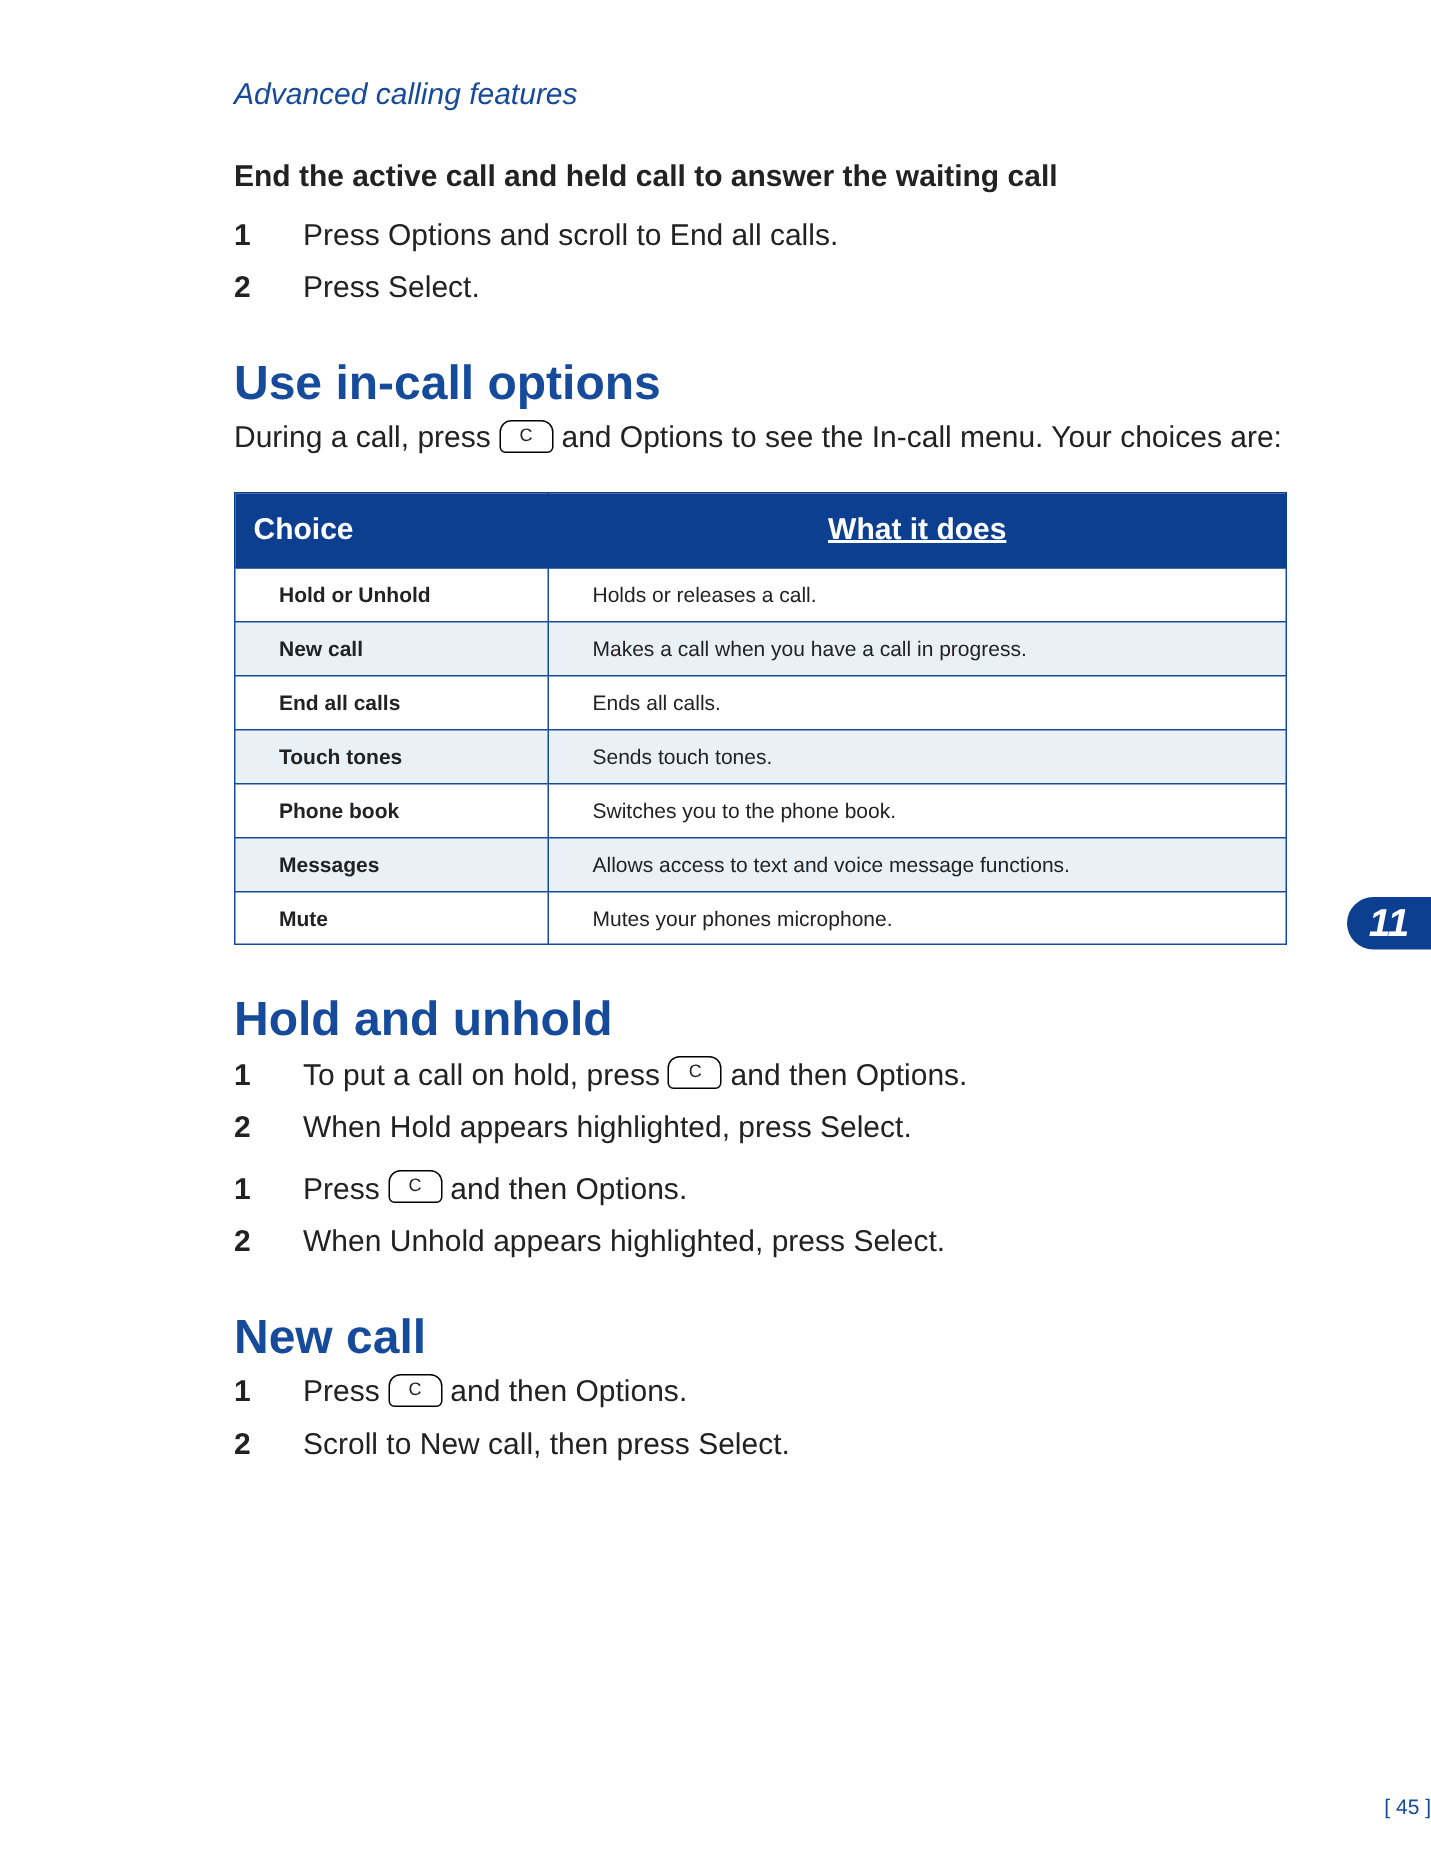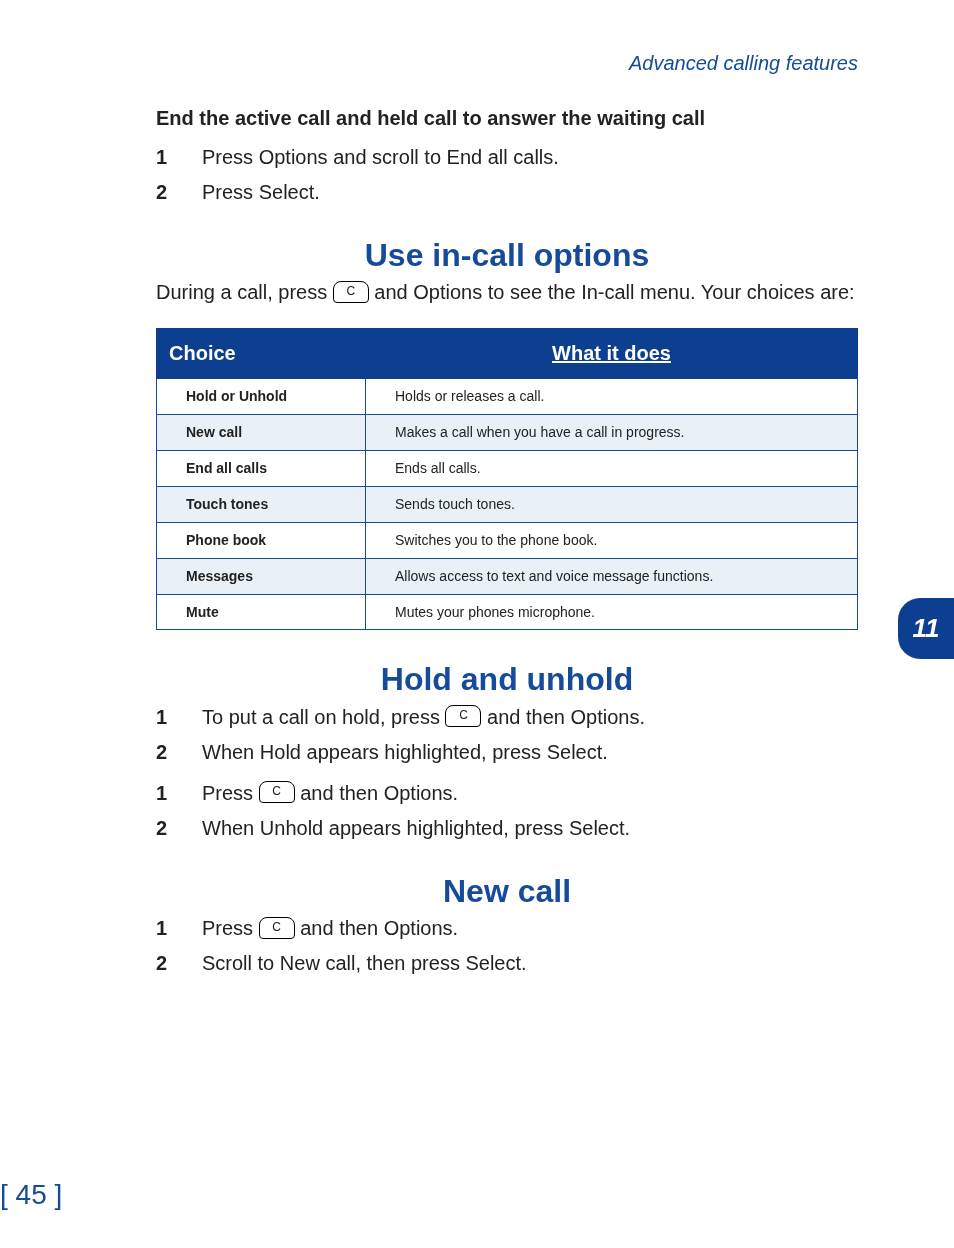--- a/index.html
+++ b/index.html
@@ -20,21 +20,21 @@
     padding: 50px 96px 40px 156px;
     position: relative;
     font-family: "Segoe UI", "Lucida Sans", Arial, sans-serif;
     color: var(--text);
     font-size: 20px;
     line-height: 1.35;
   }
   .running-head {
     color: var(--nokia-blue);
     font-style: italic;
-    text-align: right;
+    text-align: left;
     font-size: 20px;
     margin-bottom: 28px;
   }
   .sub-heading {
     font-weight: 700;
     font-size: 20px;
     margin: 0 0 12px 0;
   }
   ol.steps {
     list-style: none;
@@ -54,21 +54,20 @@
   }
   ol.steps li .body {
     flex: 1;
   }
   h2.section {
     color: var(--nokia-blue);
     font-weight: 600;
     font-size: 32px;
     margin: 28px 0 2px 0;
     font-family: "Segoe UI Semibold", "Segoe UI", Arial, sans-serif;
-    text-align: center;
   }
   p.lede {
     margin: 0 0 22px 0;
   }
   .key-c {
     display: inline-block;
     vertical-align: middle;
     width: 34px;
     height: 20px;
     border: 1.5px solid #000;
@@ -109,41 +108,41 @@
     width: 150px;
   }
   table.choice-table tr.tint td {
     background: var(--tint);
   }
   .chapter-tab {
     position: absolute;
     right: 0;
     top: 598px;
     width: 56px;
-    height: 61px;
+    height: 35px;
     background: var(--nokia-blue-dark);
     color: #fff;
     border-radius: 22px 0 0 22px;
     display: flex;
     align-items: center;
     justify-content: center;
     font-weight: 700;
     font-size: 26px;
     font-style: italic;
   }
   p.plain {
     margin: 2px 0 10px 0;
   }
   .footer {
     position: absolute;
     bottom: 34px;
     left: 0; right: 0;
-    text-align: left;
+    text-align: right;
     color: var(--nokia-blue);
-    font-size: 28px;
+    font-size: 14px;
   }
   .b { font-weight: 400; }
 </style>
 </head>
 <body>
 
 <div class="page">
 
   <div class="running-head">Advanced calling features</div>
 

